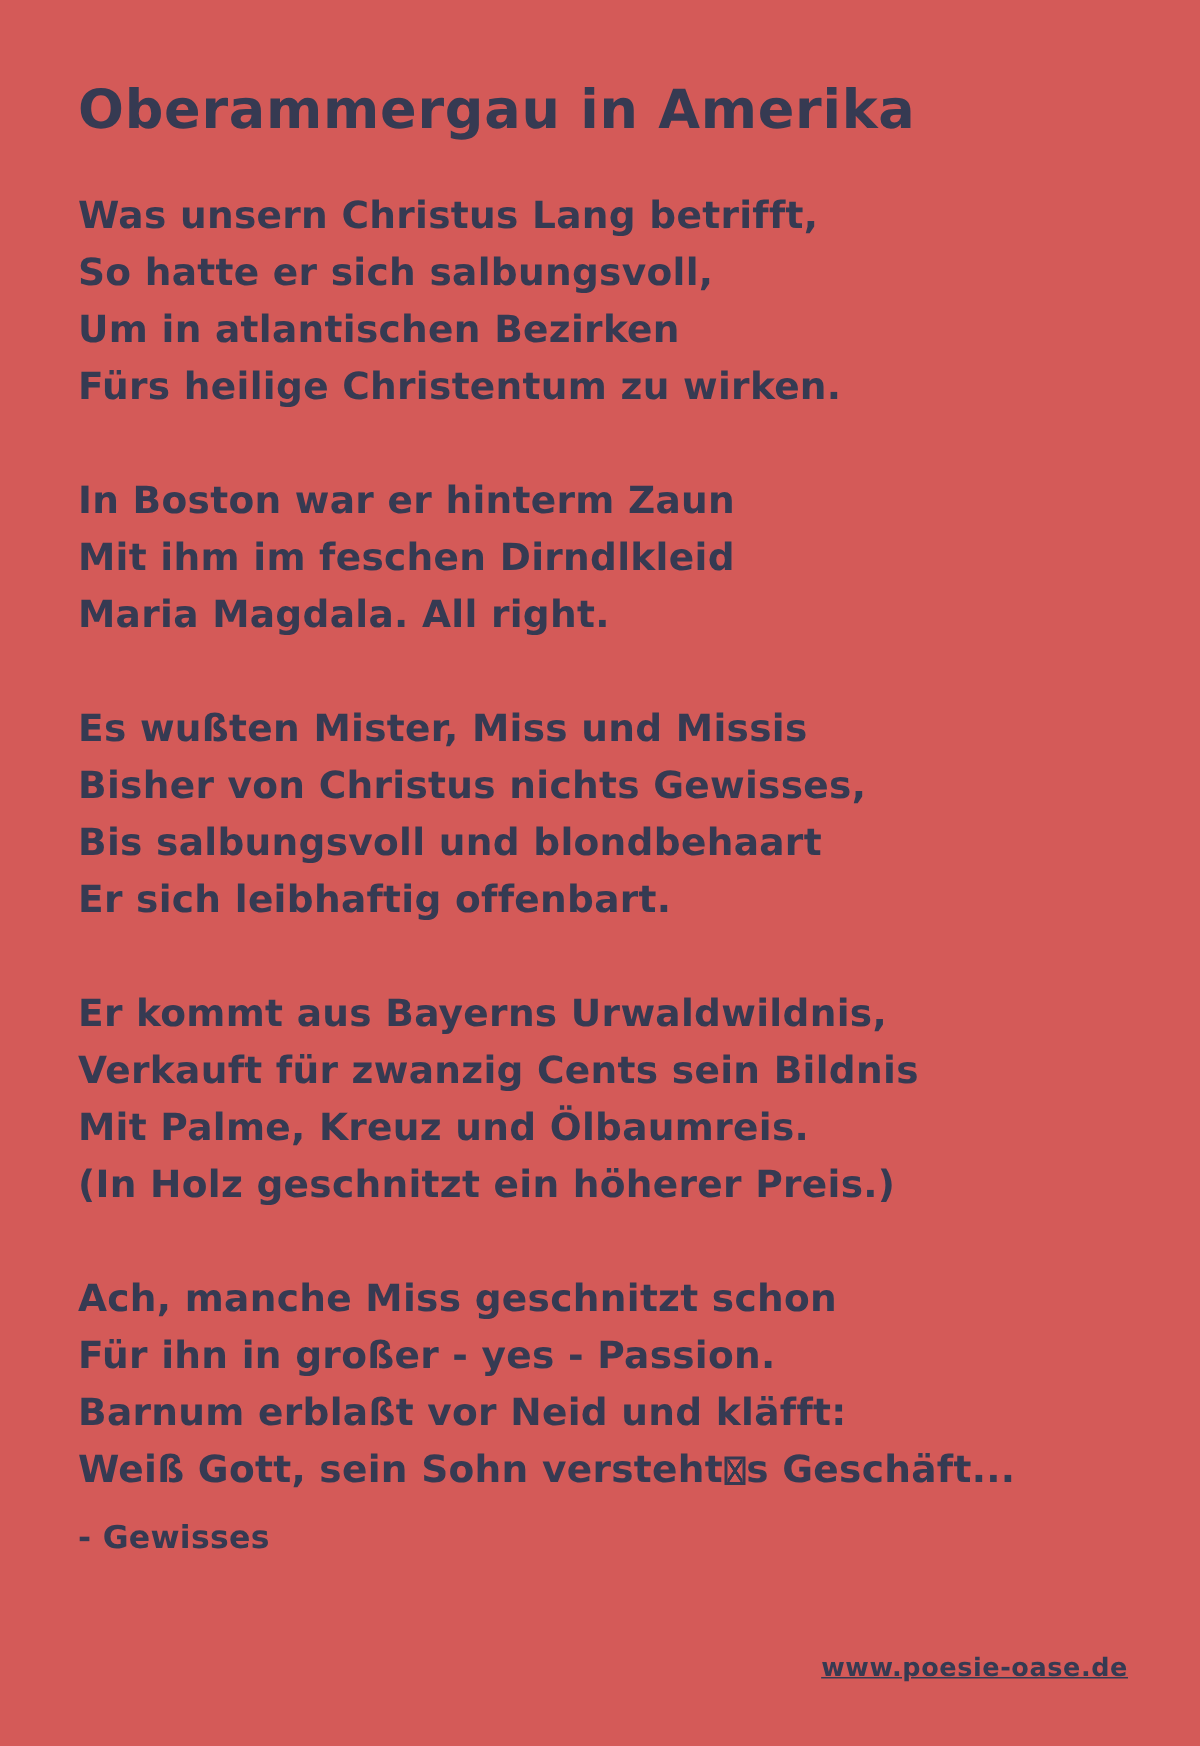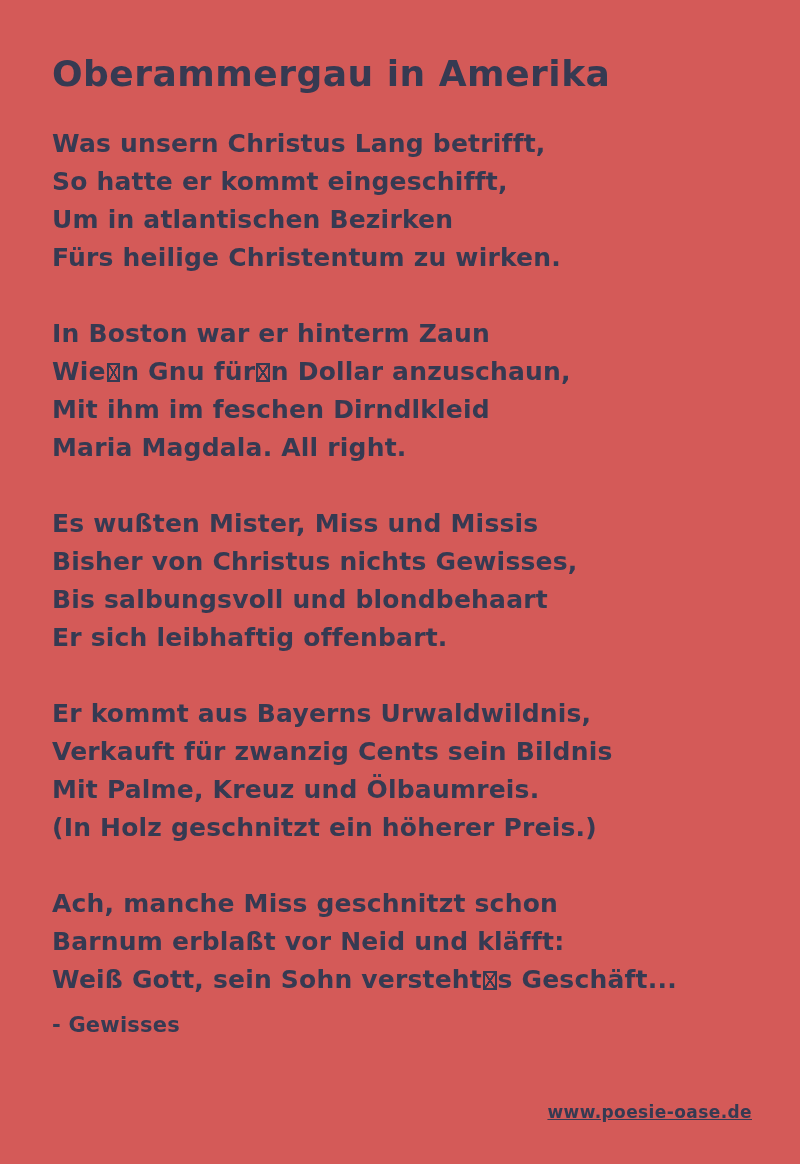--- a/index.html
+++ b/index.html
@@ -71,48 +71,48 @@
 <body>
 
 <div class="page">
 
   <h1 class="title">Oberammergau in Amerika</h1>
 
   <div class="poem">
 
     <div class="stanza">
       <div class="poem-line">Was unsern Christus Lang betrifft,</div>
-      <div class="poem-line">So hatte er kommt eingeschifft,</div>
+      <div class="poem-line">So hatte er sich salbungsvoll,</div>
       <div class="poem-line">Um in atlantischen Bezirken</div>
       <div class="poem-line">Fürs heilige Christentum zu wirken.</div>
     </div>
 
     <div class="stanza">
       <div class="poem-line">In Boston war er hinterm Zaun</div>
-      <div class="poem-line">Wie<span class="tofu"></span>n Gnu für<span class="tofu"></span>n Dollar anzuschaun,</div>
       <div class="poem-line">Mit ihm im feschen Dirndlkleid</div>
       <div class="poem-line">Maria Magdala. All right.</div>
     </div>
 
     <div class="stanza">
       <div class="poem-line">Es wußten Mister, Miss und Missis</div>
       <div class="poem-line">Bisher von Christus nichts Gewisses,</div>
       <div class="poem-line">Bis salbungsvoll und blondbehaart</div>
       <div class="poem-line">Er sich leibhaftig offenbart.</div>
     </div>
 
     <div class="stanza">
       <div class="poem-line">Er kommt aus Bayerns Urwaldwildnis,</div>
       <div class="poem-line">Verkauft für zwanzig Cents sein Bildnis</div>
       <div class="poem-line">Mit Palme, Kreuz und Ölbaumreis.</div>
       <div class="poem-line">(In Holz geschnitzt ein höherer Preis.)</div>
     </div>
 
     <div class="stanza">
       <div class="poem-line">Ach, manche Miss geschnitzt schon</div>
+      <div class="poem-line">Für ihn in großer - yes - Passion.</div>
       <div class="poem-line">Barnum erblaßt vor Neid und kläfft:</div>
       <div class="poem-line">Weiß Gott, sein Sohn versteht<span class="tofu"></span>s Geschäft...</div>
     </div>
 
     <div class="attribution">- Gewisses</div>
   </div>
 
   <div class="watermark">www.poesie-oase.de</div>
 </div>
 

